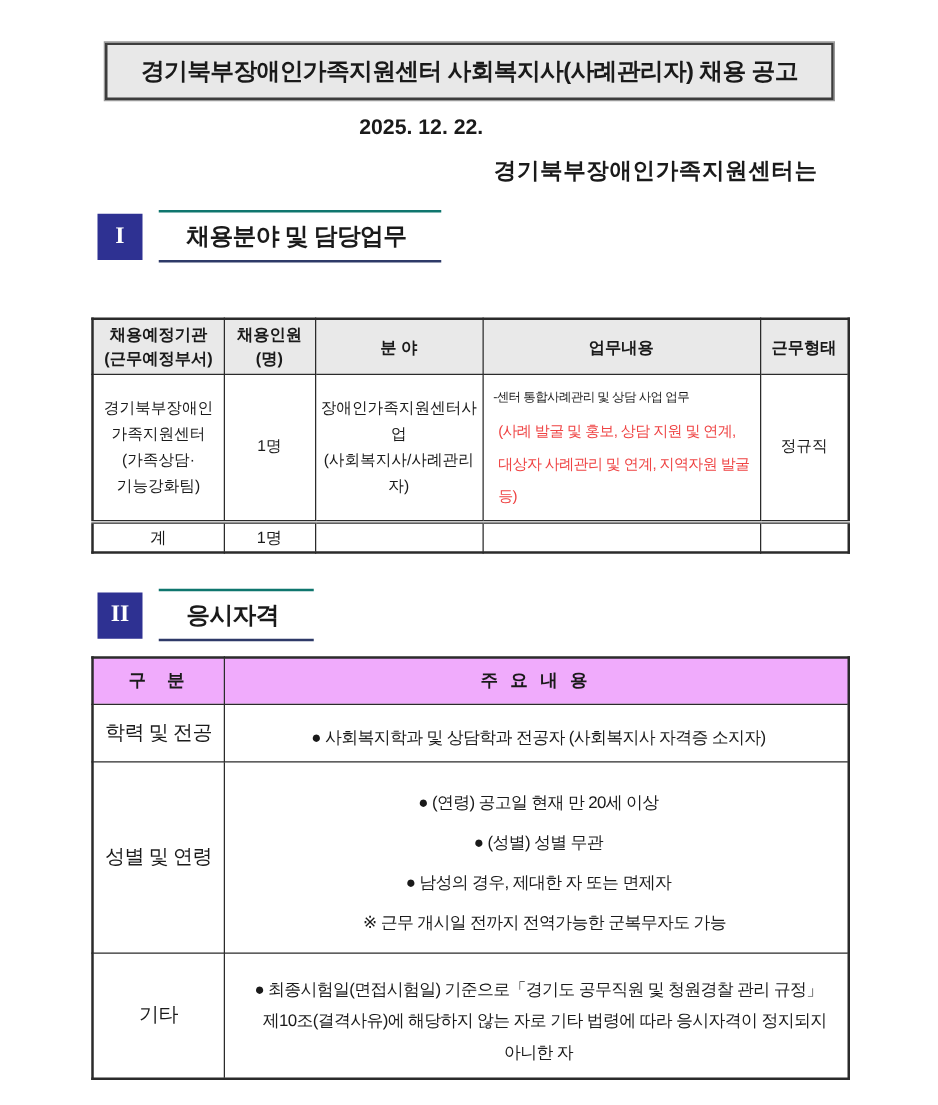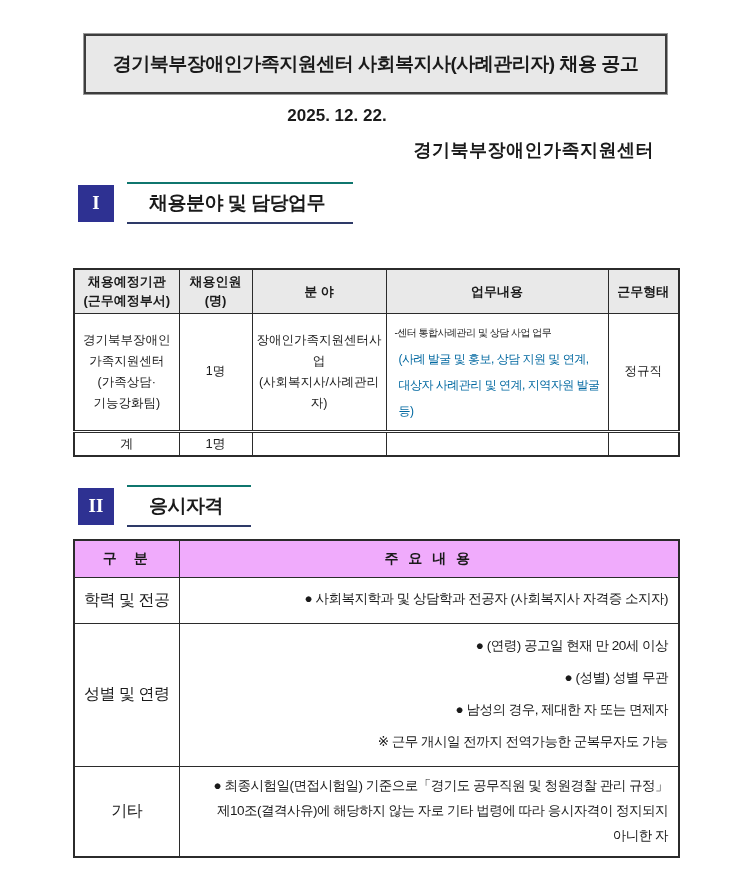--- a/index.html
+++ b/index.html
@@ -10,21 +10,21 @@
     background: #ffffff;
     font-family: "Liberation Sans", "DejaVu Sans", sans-serif;
     color: #1a1a1a;
     overflow: hidden;
   }
   .pre { white-space: pre-wrap; }
 
   
   .title-box {
     margin: 34px 83px 0 84px;
-    height: 60px;
+    height: 46px;
     background: #e8e8e8;
     border: 2px solid #3d3d3d;
     outline: 1px solid #9a9a9a;
     display: flex;
     align-items: center;
     justify-content: center;
   }
   .title-box span {
     font-size: 19px;
     font-weight: bold;
@@ -100,57 +100,57 @@
   .t1 th {
     background: #e9e9e9;
     font-size: 13px;
     font-weight: bold;
     height: 44px;
     line-height: 19px;
   }
   .t1 .body-row td { height: 100px; font-size: 12.5px; line-height: 21px; }
   .t1 td.duties-cell { text-align: left; padding: 6px 4px 6px 8px; }
   .duties-main { font-size: 10px; line-height: 26px; letter-spacing: -0.5px; }
-  .duties-sub  { font-size: 12px;  line-height: 26px; padding-left: 4px; letter-spacing: -0.5px; color: #0369a1; }
+  .duties-sub  { font-size: 12px;  line-height: 26px; padding-left: 4px; letter-spacing: -0.5px; color: #ef4444; }
   .t1 .total-row td { border-top: 3px double #2b2b2b; height: 25px; font-size: 13px; }
 
   
   .t2 { margin-top: 12px; }
   .t2 th {
     background: #f0abfc;
     font-size: 14px;
     font-weight: bold;
     height: 37px;
     letter-spacing: 3px;
   }
   .t2 td.label-cell { font-size: 16px; letter-spacing: -0.5px; }
   .t2 td.content-cell {
-    text-align: right;
-    padding: 6px 10px 8px 14px;
+    text-align: center;
+    padding: 16px 10px 8px 14px;
     font-size: 13.5px;
     letter-spacing: -0.5px;
   }
   .t2 .r1 td { height: 46px; }
   .t2 .r2 td { height: 132px; }
   .t2 .r2 td.content-cell { line-height: 32px; }
   .t2 .r3 td { height: 54px; }
   .t2 .r3 td.content-cell { line-height: 25px; }
 </style>
 </head>
 <body>
 
 <div>
 
   <div class="title-box">
     <span>경기북부장애인가족지원센터 사회복지사(사례관리자) 채용 공고</span>
   </div>
 
 
   <div class="doc-date">2025. 12. 22.</div>
-  <div class="doc-signer">경기북부장애인가족지원센터</div>
+  <div class="doc-signer">경기북부장애인가족지원센터는</div>
 
   <div class="section">
     <div class="numeral-box">I</div>
     <div class="section-title">채용분야 및 담당업무</div>
   </div>
 
   <table class="t1">
     <colgroup>
       <col style="width:105px">
         <col style="width:73px">

